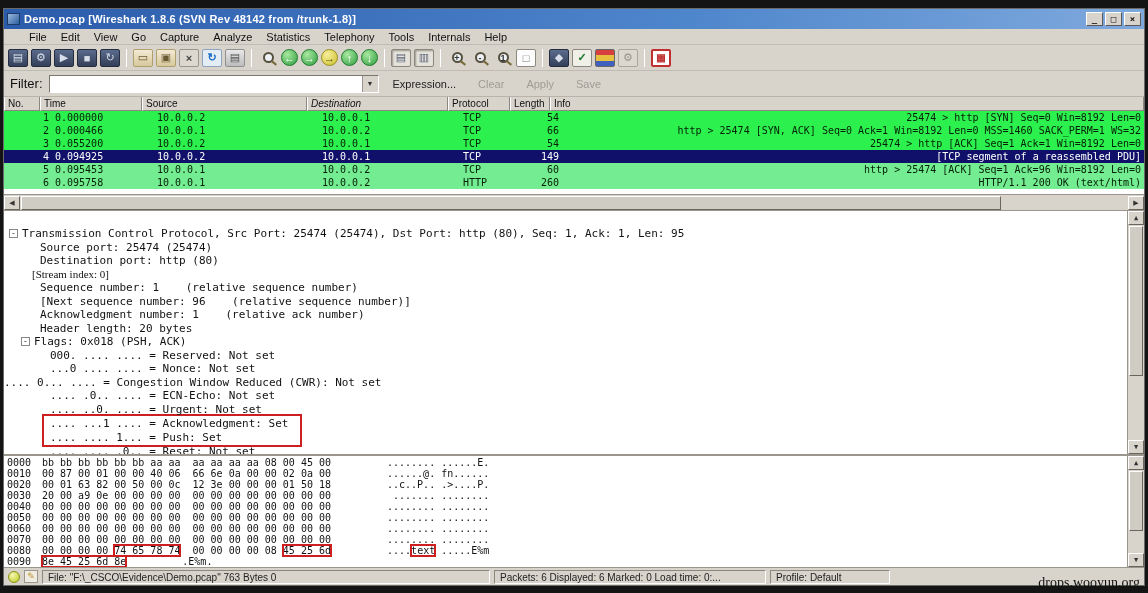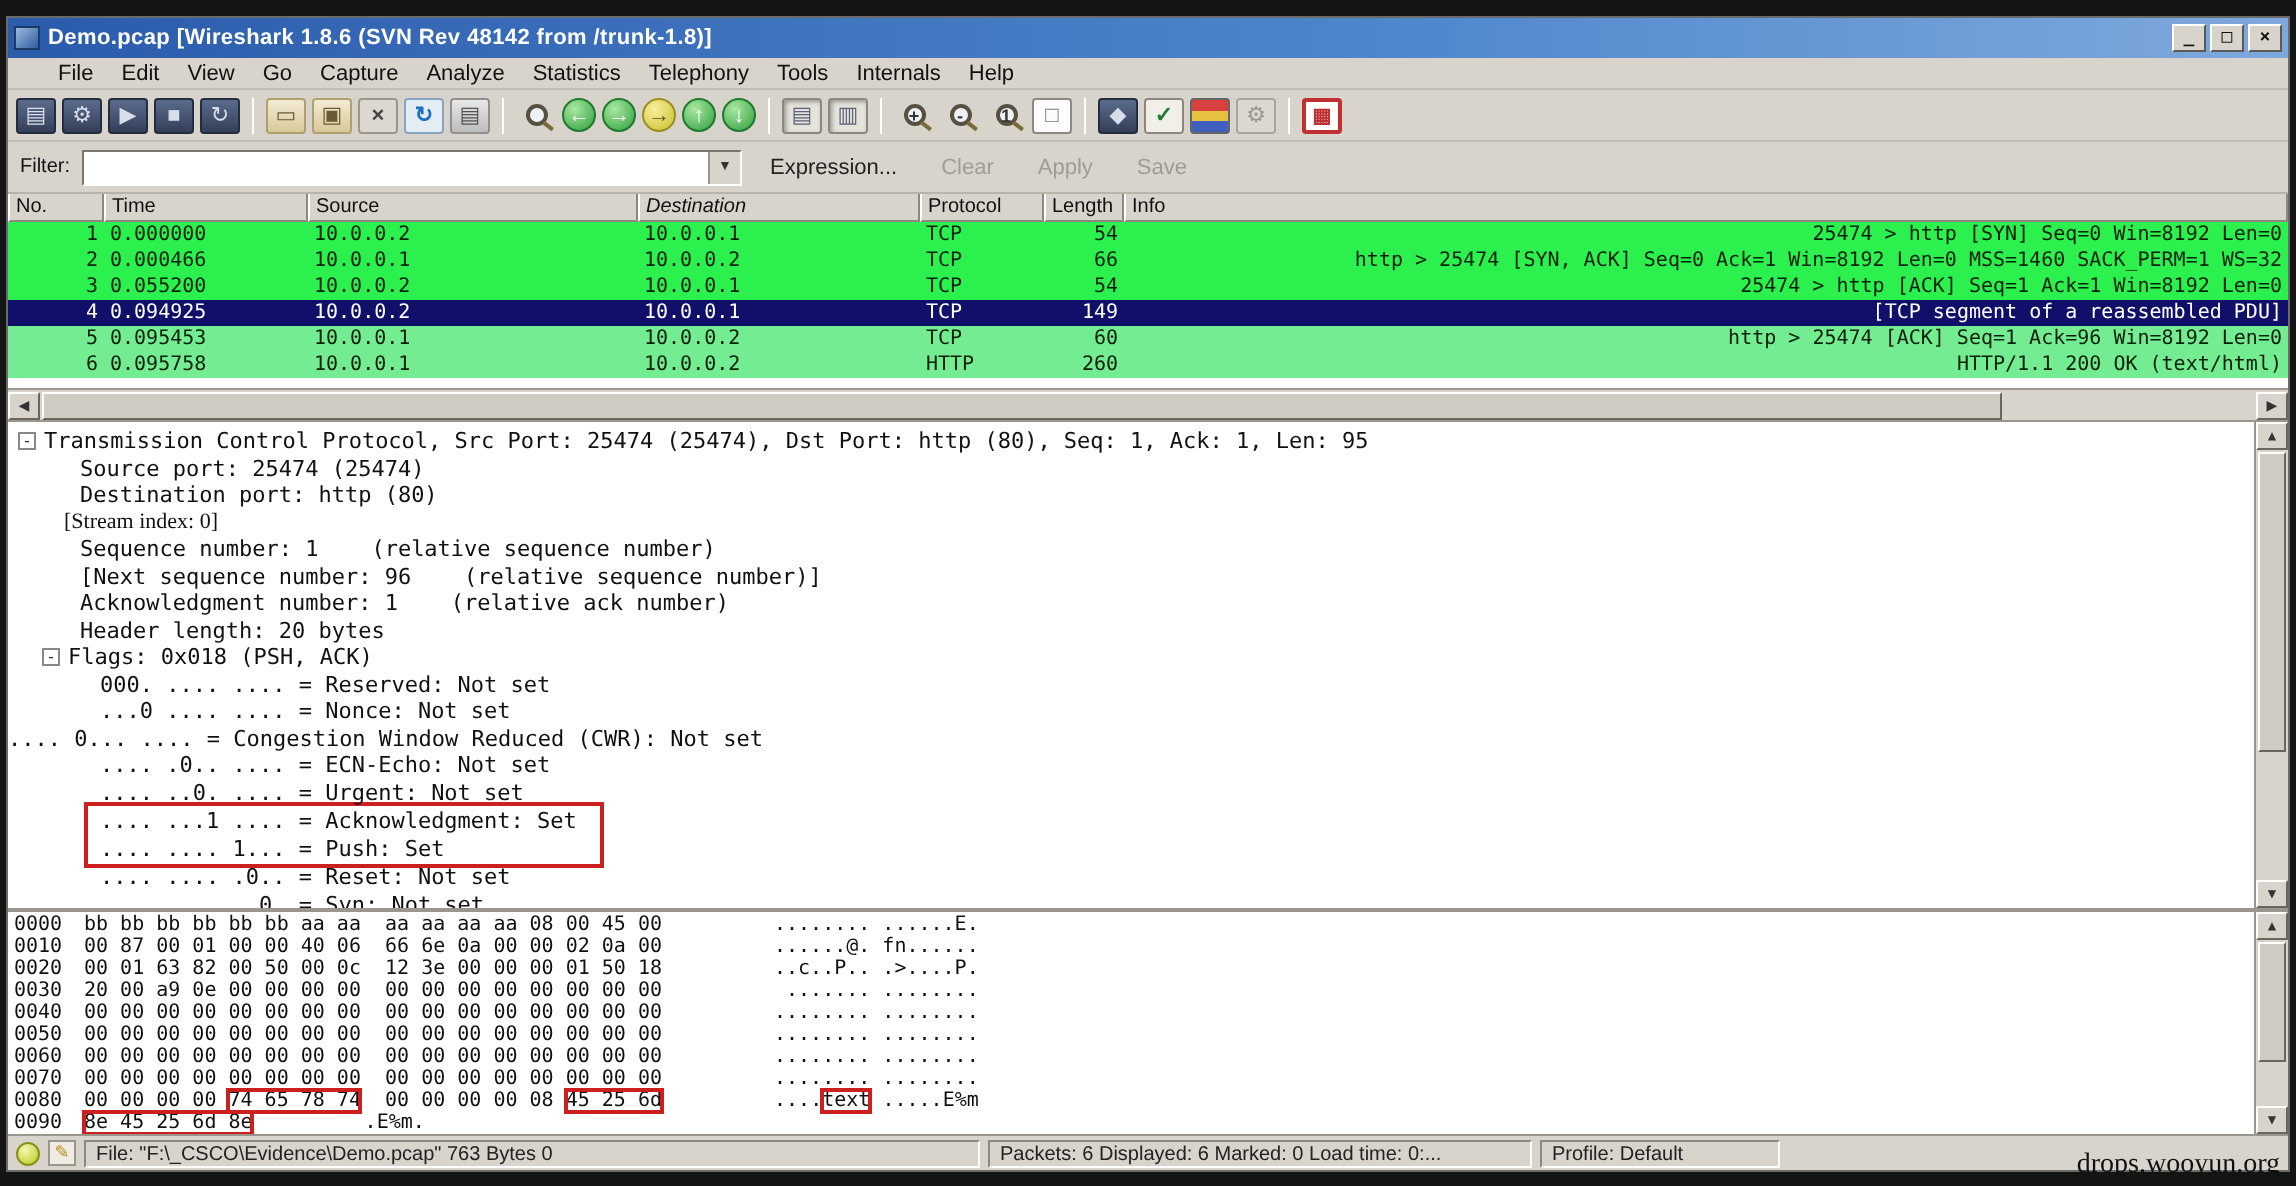--- a/index.html
+++ b/index.html
@@ -34,21 +34,21 @@
   .ic-check { color:#1e7a2e; background:#f0efe8; border:1px solid #8c8880; font-weight:bold; }
   .ic-colors { color:transparent; background:linear-gradient(180deg,#d84040 33%,#e8c040 33% 66%,#4060c0 66%); border:1px solid #666; }
   .ic-gear { color:#9a968e; background:#dcd8d0; border:1px solid #aaa69e; }
   .ic-help { color:#c03030; background:#fff; border:2px solid #c03030; font-weight:bold; font-size:10px; }
   .magwrap { background:transparent; border:none; position:relative; }
   .mag-circle { width:11px; height:11px; border:2px solid #5a5throw048; border:2px solid #56503e; border-radius:50%; position:relative; display:flex; align-items:center; justify-content:center; font-size:9px; font-weight:bold; color:#333; background:#eef2f6; }
   .mag-circle::after { content:""; position:absolute; width:6px; height:2px; background:#7a6a3a; bottom:-3px; right:-5px; transform:rotate(38deg); }
 
   
   .filterbar { height:26px; display:flex; align-items:center; padding-left:6px; gap:6px; flex:none; border-bottom:1px solid #b8b4ac; }
-  .filter-label { font-size:10px; color:#111; }
+  .filter-label { font-size:13px; color:#111; }
   .combo { display:flex; width:330px; height:18px; border:1px solid; border-color:#7a766e #fff #fff #7a766e; background:#fff; }
   .combo input { flex:1; border:none; outline:none; font-size:11px; padding:0 3px; font-family:"Liberation Sans",sans-serif; }
   .combo-btn { width:16px; background:#d8d4cc; border-left:1px solid #9a968e; font-size:7px; color:#333; display:flex; align-items:center; justify-content:center; }
   .fbtn { background:none; border:none; font-size:11px; color:#222; padding:2px 8px; font-family:"Liberation Sans",sans-serif; }
   .fbtn.dis { color:#a09c94; }
 
   
   .packet-list { height:98px; background:#fff; flex:none; overflow:hidden; border-bottom:1px solid #9a968e; }
   .pl-header { display:flex; height:14px; background:#d8d4cc; }
   .pl-h { font-size:10px; color:#111; padding:1px 3px; border-right:1px solid #8c8880; border-left:1px solid #fff; border-bottom:1px solid #8c8880; white-space:nowrap; overflow:hidden; flex:none; }
@@ -58,21 +58,21 @@
   .c-len { text-align:right; }
   .c-info { flex:1;text-align:right; }
 
   
   .hscroll { height:16px; background:#d8d4cc; display:flex; align-items:center; flex:none; border-bottom:1px solid #9a968e; }
   .sb-btn { width:16px; height:14px; background:#d8d4cc; border:1px solid; border-color:#fff #6a665e #6a665e #fff; font-size:7px; color:#333; display:flex; align-items:center; justify-content:center; flex:none; }
   .hthumb { height:14px; width:980px; background:#cfccc4; border:1px solid; border-color:#fff #6a665e #6a665e #fff; margin-left:1px; }
 
   
   .details { flex:1; background:#fff; font-family:"DejaVu Sans Mono", monospace; font-size:11px; position:relative; overflow:hidden; border-bottom:2px solid #9a968e; display:flex; }
-  .detail-lines { flex:1; padding-top:3px; overflow:hidden; }
+  .detail-lines { flex:1; padding-top:3px; overflow:hidden;margin-top:13px; }
   .dline { height:13.5px; line-height:13.5px; white-space:pre; color:#111; position:relative; }
   .dline .dtext { white-space:pre; }
   .expander { display:inline-block; width:9px; height:9px; border:1px solid #888; background:#fff; font-size:8px; line-height:7px; text-align:center; color:#333; margin-right:4px; vertical-align:1px; }
   .dbox { width:fit-content; margin-left:40px; padding:1px 12px 1px 6px; outline:2px solid #cc2020; outline-offset:0px; }
   .dbox .dline { height:13.5px; }
   .vscroll { width:17px; background:#d8d4cc; border-left:1px solid #9a968e; display:flex; flex-direction:column; align-items:center; flex:none; }
   .vthumb { width:14px; background:#cfccc4; border:1px solid; border-color:#fff #6a665e #6a665e #fff; margin-top:1px; }
 
   
   .hexpane { height:112px; background:#fff; font-family:"DejaVu Sans Mono", monospace; font-size:10px; flex:none; display:flex; overflow:hidden; border-bottom:1px solid #9a968e; }
@@ -174,21 +174,21 @@
         <span class="combo-btn">▼</span>
       </span>
       <button class="fbtn">Expression...</button>
       <button class="fbtn dis">Clear</button>
       <button class="fbtn dis">Apply</button>
       <button class="fbtn dis">Save</button>
     </div>
 
     <div class="packet-list">
       <div class="pl-header" id="pl-header">
-          <span class="pl-h" style="width: 48px;">No.</span>
+          <span class="pl-h" style="width: 36px;">No.</span>
           <span class="pl-h" style="width: 102px;">Time</span>
           <span class="pl-h" style="width: 165px;">Source</span>
           <span class="pl-h" style="width: 141px; font-style: italic;">Destination</span>
           <span class="pl-h" style="width: 62px;">Protocol</span>
           <span class="pl-h" style="width: 40px;">Length</span>
           <span class="pl-h" style="flex: 1 1 0%;">Info</span>
         </div>
       <div id="pl-rows">
           <div class="pl-row" style="background: rgb(44, 240, 78); color: rgb(5, 32, 5);">
             <span class="pl-cell c-no" style="width: 48px;">1</span>

